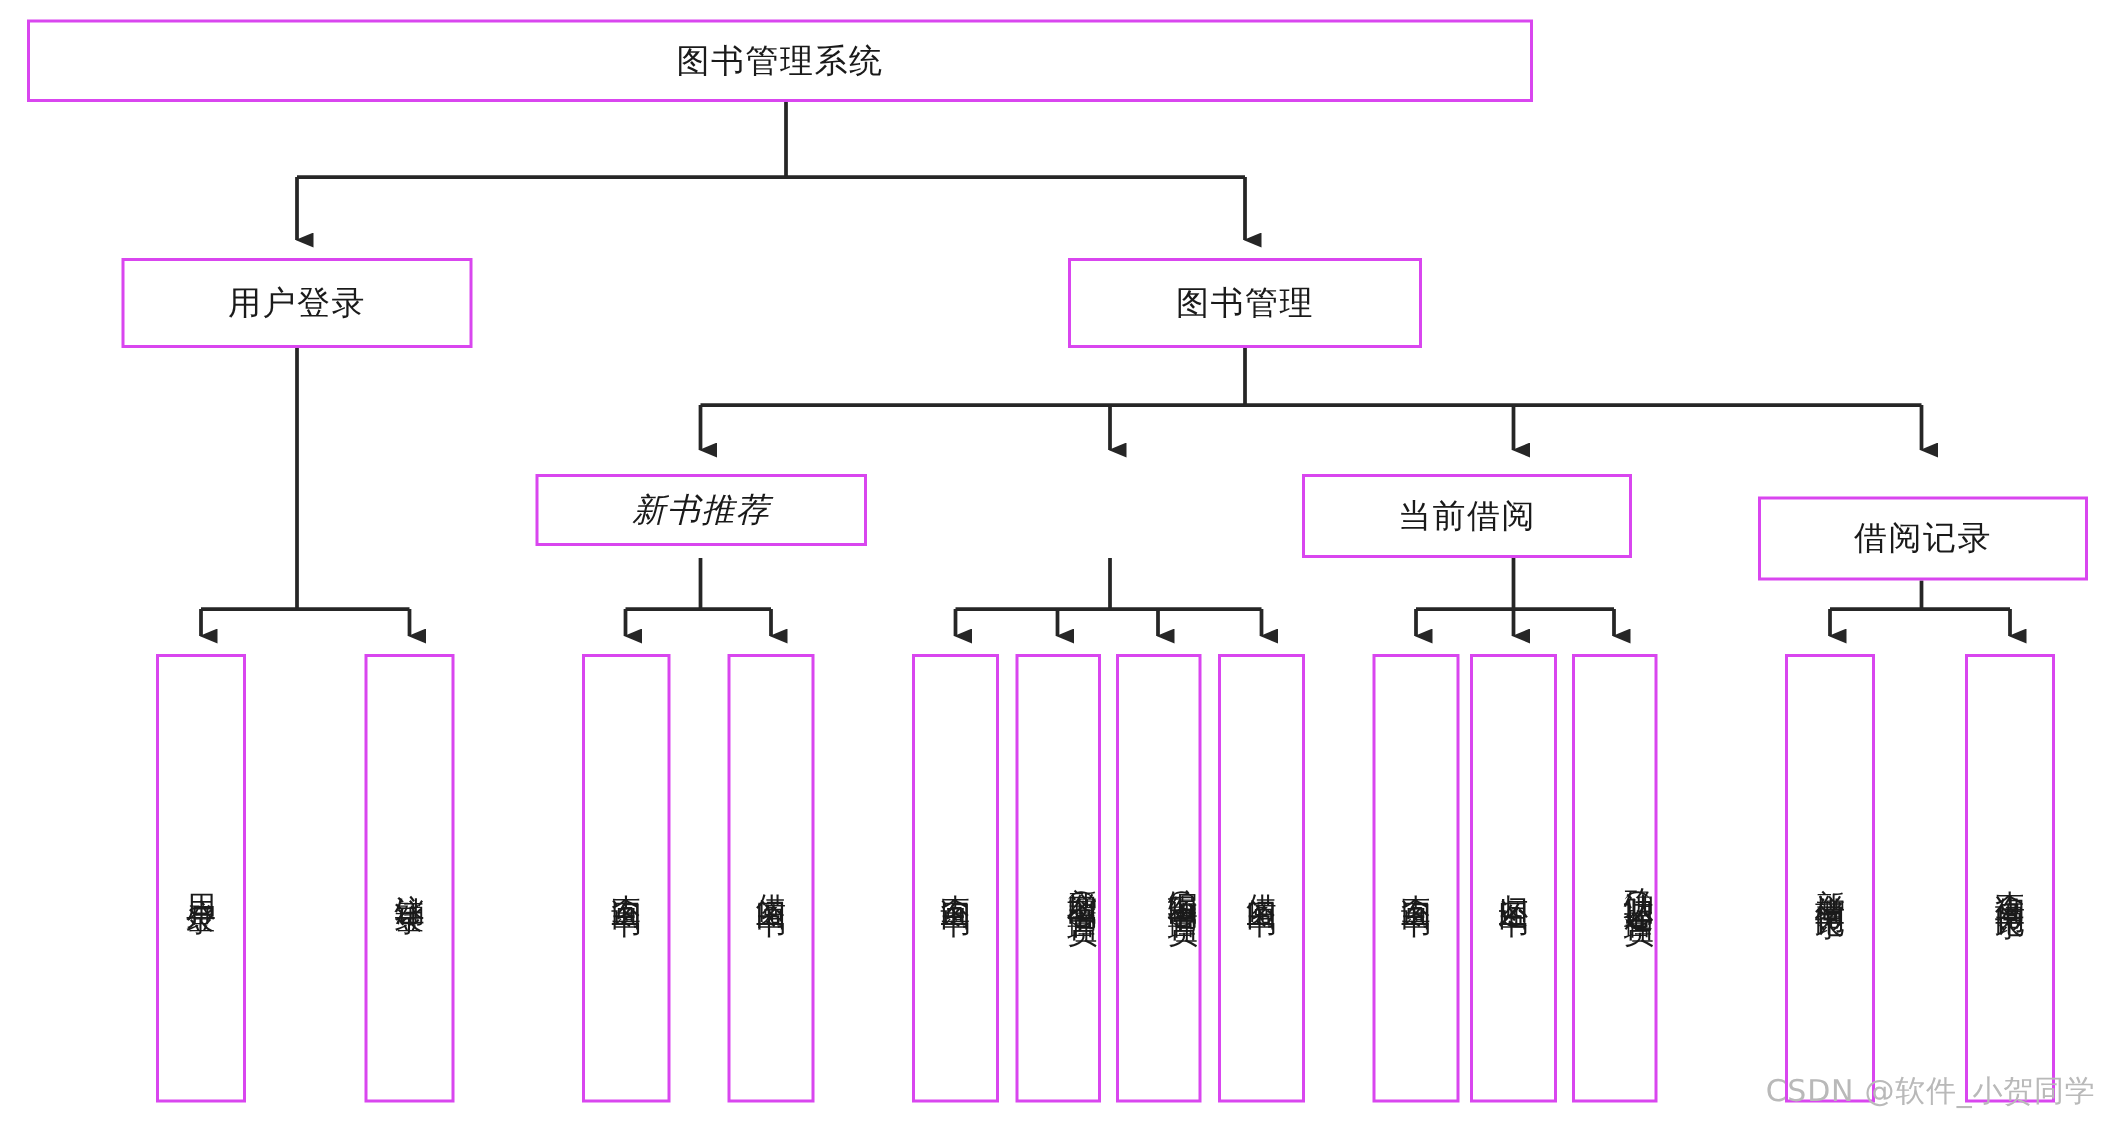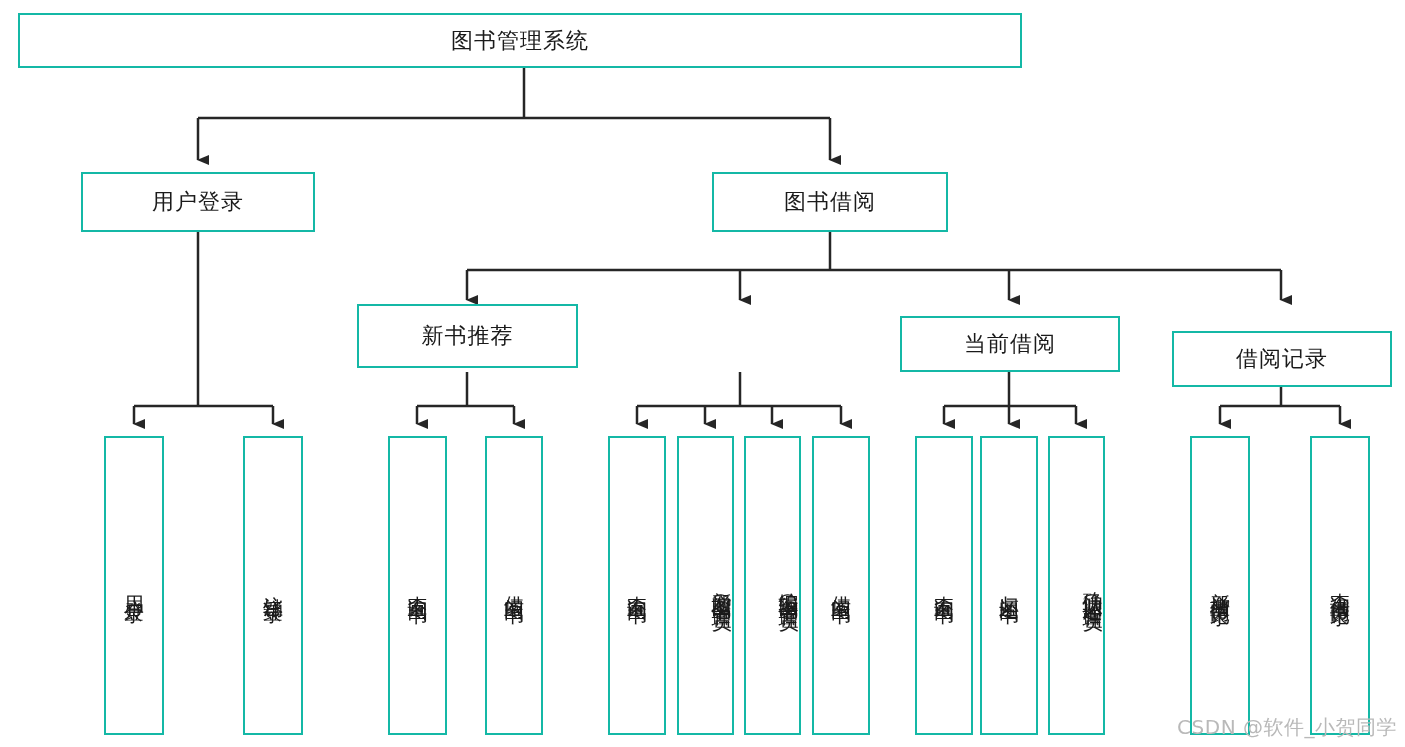--- a/index.html
+++ b/index.html
@@ -21,21 +21,21 @@
   #diagram-svg {
     position: absolute;
     left: 0;
     top: 0;
     width: 1405px;
     height: 747px;
   }
   .node {
     position: absolute;
     box-sizing: border-box;
-    border: 2px solid #14b8a6;
+    border: 2px solid #d946ef;
     background: #ffffff;
     display: flex;
     align-items: center;
     justify-content: center;
     color: #1a1a1a;
   }
   .node.h-node {
     font-size: 22px;
     letter-spacing: 1px;
   }
@@ -127,27 +127,27 @@
   </svg>
 
   <div class="node h-node" style="left:18px; top:13px; width:1004px; height:55px;">
     <span>图书管理系统</span>
   </div>
 
   <div class="node h-node" style="left:81px; top:172px; width:234px; height:60px;">
     <span>用户登录</span>
   </div>
   <div class="node h-node" style="left:712px; top:172px; width:236px; height:60px;">
-    <span>图书借阅</span>
+    <span>图书管理</span>
   </div>
 
-  <div class="node h-node" style="left:357px; top:304px; width:221px; height:64px;">
+  <div class="node h-node" style="left:357px; top:316px; width:221px; height:48px;font-style:italic;">
     <span>新书推荐</span>
   </div>
-  <div class="node h-node" style="left:900px; top:316px; width:220px; height:56px;">
+  <div class="node h-node" style="left:868px; top:316px; width:220px; height:56px;">
     <span>当前借阅</span>
   </div>
   <div class="node h-node" style="left:1172px; top:331px; width:220px; height:56px;">
     <span>借阅记录</span>
   </div>
 
   <div class="node leaf-node mid-aligned" style="left:104px; top:436px; width:60px; height:299px;">
     <span class="leaf-label">用户登录</span>
   </div>
   <div class="node leaf-node mid-aligned" style="left:243px; top:436px; width:60px; height:299px;">

